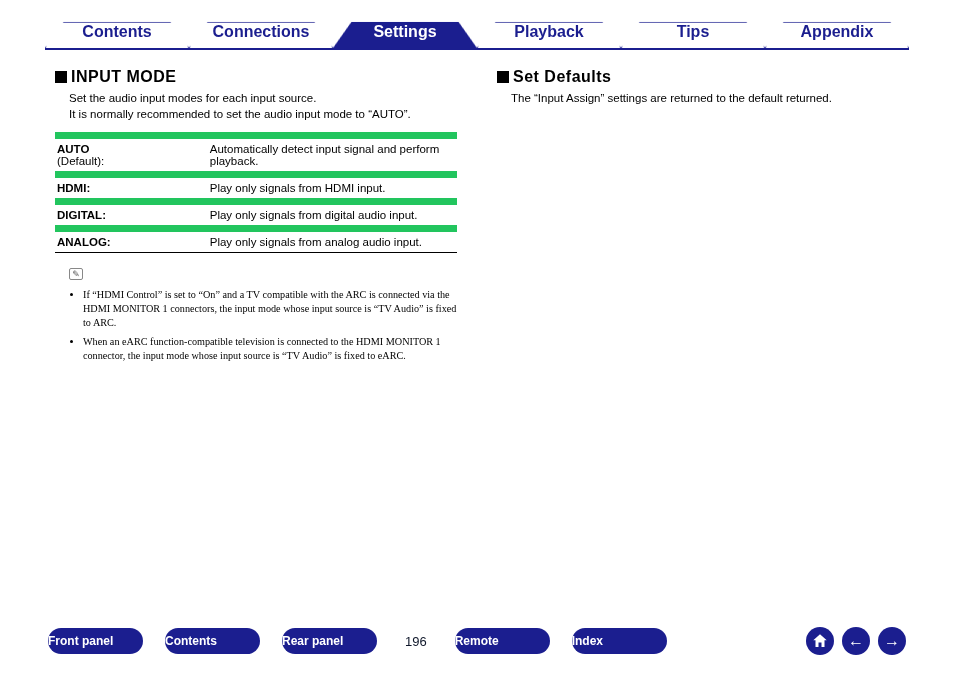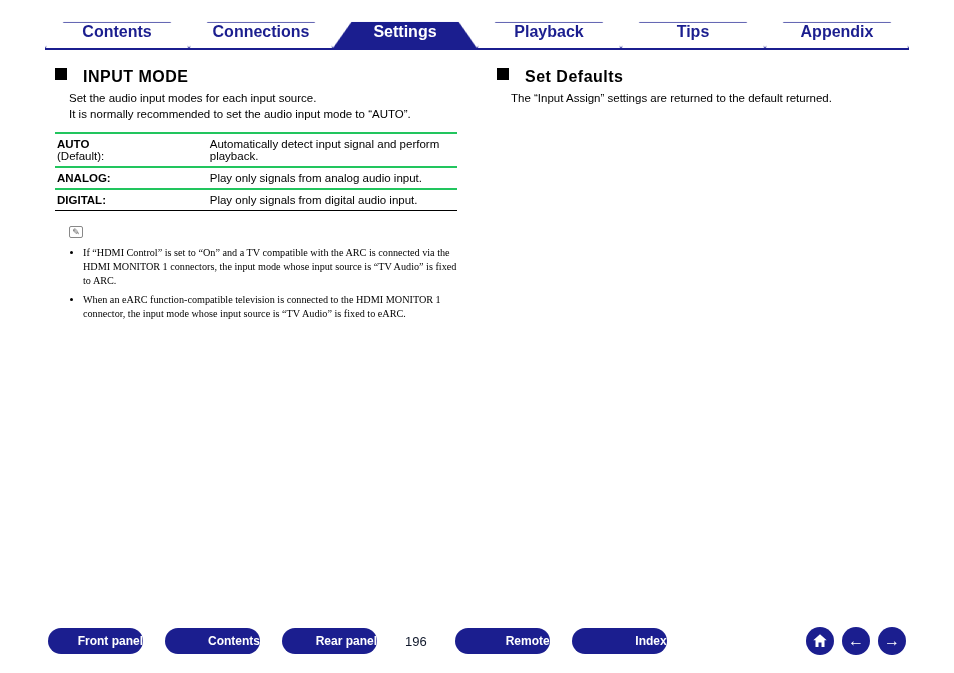--- a/index.html
+++ b/index.html
@@ -73,38 +73,39 @@
     gap: 40px;
   }
   .col { flex: 1; min-width: 0; }
 
   h2.sect {
     font-size: 16px;
     font-weight: bold;
     margin: 0 0 4px 0;
     letter-spacing: 0.5px;
     display: flex;
-    gap: 16px;
+    align-items: center;
+    gap: 4px;
   }
   h2.sect .blk {
     width: 12px; height: 12px; background: #000;
   }
   .lead {
     font-size: 11.5px;
     line-height: 1.4;
     margin: 2px 0 10px 14px;
   }
 
   table.opts {
     width: 100%;
     border-collapse: collapse;
     font-size: 11.5px;
   }
   table.opts td {
-    border-top: 2px solid #22c55e;
+    border-top: 7px solid #22c55e;
     padding: 4px 2px;
     vertical-align: top;
   }
   table.opts tr:last-child td { border-bottom: 1px solid #000; }
   table.opts td:first-child { width: 38%; font-weight: bold; }
   .deflt { font-weight: normal; }
 
   .notebox {
     margin: 14px 0 0 14px;
     font-size: 10.2px;
@@ -132,21 +133,21 @@
     display: flex;
     align-items: center;
     padding: 0 48px;
     gap: 22px;
   }
   .pill {
     flex: none;
     min-width: 95px;
     height: 26px;
     line-height: 26px;
-    text-align: right;
+    text-align: left;
     background: var(--navy);
     color: #fff;
     font-size: 12px;
     font-weight: bold;
     border-radius: 13px;
     cursor: pointer;
   }
   .pgno {
     font-size: 13px;
     color: #0f172a;
@@ -188,26 +189,30 @@
     <div class="lead" style="white-space:pre-line">Set the audio input modes for each input source.
 It is normally recommended to set the audio input mode to “AUTO”.</div>
 
     <table class="opts">
       <tbody>
           <tr>
         <td><span>AUTO</span><br><span class="deflt">(Default):</span></td>
         <td>Automatically detect input signal and perform playback.</td>
       </tr>
       <tr>
-        <td>ANALOG:</td>
-        <td>Play only signals from analog audio input.</td>
+        <td>HDMI:</td>
+        <td>Play only signals from HDMI input.</td>
       </tr>
       <tr>
         <td>DIGITAL:</td>
         <td>Play only signals from digital audio input.</td>
+      </tr>
+      <tr>
+        <td>ANALOG:</td>
+        <td>Play only signals from analog audio input.</td>
       </tr>
     </tbody>
       </table>
 
     <div class="notebox">
       <span class="pencil">✎</span>
       <ul>
         <li>If “HDMI Control” is set to “On” and a TV compatible with the ARC is connected via the HDMI MONITOR 1 connectors, the input mode whose input source is “TV Audio” is fixed to ARC.</li>
         <li>When an eARC function-compatible television is connected to the HDMI MONITOR 1 connector, the input mode whose input source is “TV Audio” is fixed to eARC.</li>
       </ul>

